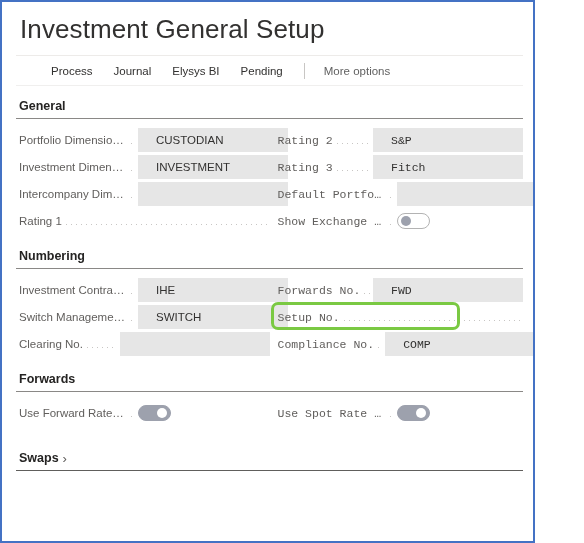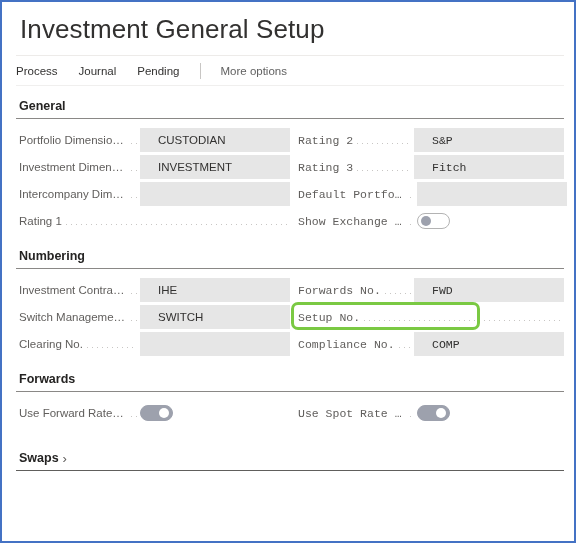--- a/index.html
+++ b/index.html
@@ -6,21 +6,21 @@
     margin: 0;
     padding: 0;
     background: #ffffff;
   }
   body {
     font-family: "Liberation Sans", sans-serif;
     -webkit-font-smoothing: antialiased;
   }
   #page {
     position: relative;
-    width: 576px;
+    width: 535px;
     height: 543px;
     box-sizing: border-box;
     border: 2px solid #4472c4;
     background: #ffffff;
     overflow: hidden;
   }
   
   .page-title {
     font-size: 26px;
     font-weight: 300;
@@ -35,20 +35,21 @@
     background: #edebe9;
     margin: 9px 10px 0 14px;
   }
   
   .actionbar {
     display: flex;
     align-items: center;
     height: 28px;
     padding: 0 0 0 14px;
     margin-top: 1px;
+    margin-left: 35px;
   }
   .action-item {
     font-size: 11.5px;
     color: #323130;
     margin-right: 21px;
     white-space: nowrap;
     cursor: pointer;
     line-height: 28px;
   }
   .action-sep {
@@ -212,20 +213,21 @@
 <body>
 
 <div id="page">
 
   <div class="page-title">Investment General Setup</div>
   <div class="title-rule"></div>
 
   <div class="actionbar">
     <div class="action-item">Process</div>
     <div class="action-item">Journal</div>
+    <div class="action-item">Elysys BI</div>
     <div class="action-item">Pending</div>
     <div class="action-sep"></div>
     <div class="action-more">More options</div>
   </div>
   <div class="actionbar-rule"></div>
 
   <div class="section">
     <div class="section-title">General</div>
     <div class="section-rule"></div>
     <div class="fields">

